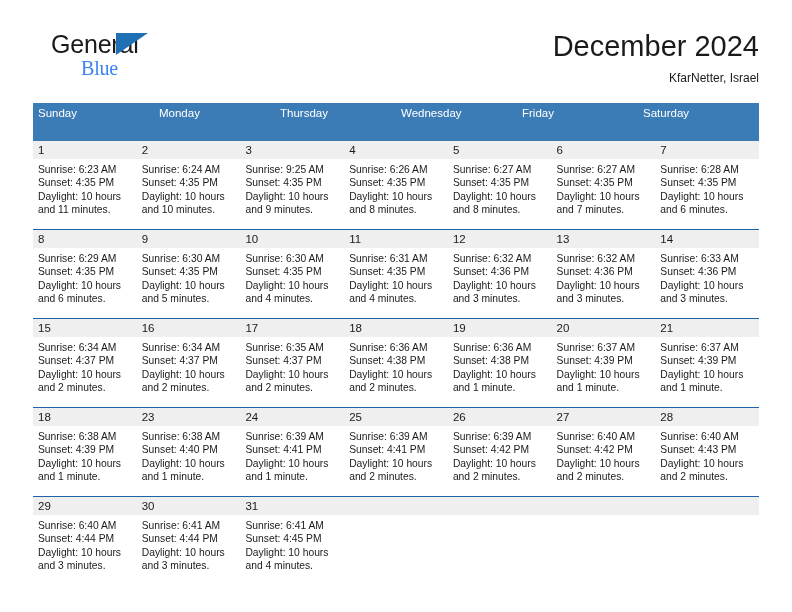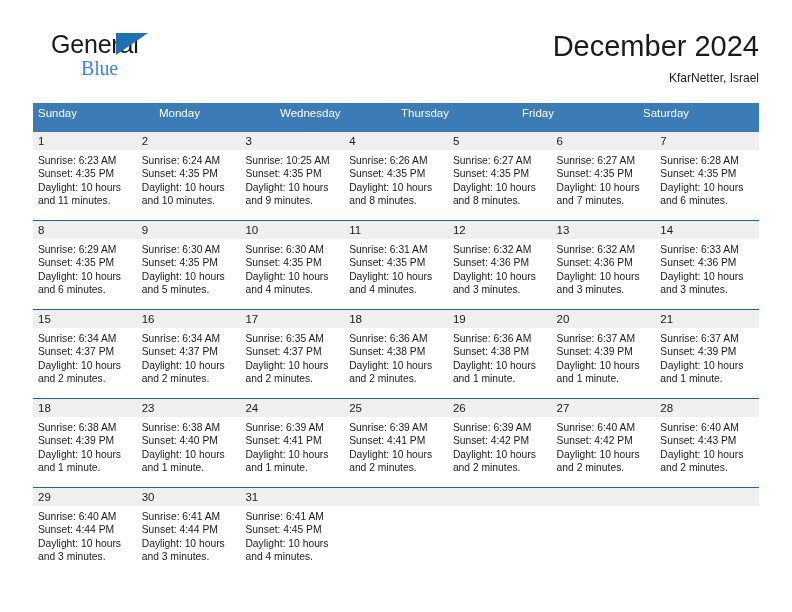--- a/index.html
+++ b/index.html
@@ -96,21 +96,21 @@
     width: 726px;
   }
 
   .weekday-row {
     display: flex;
     width: 100%;
     background: #3b7cb6;
   }
   .weekday-cell {
     flex: 1 1 0;
-    height: 29px;
+    height: 38px;
     line-height: 21px;
     padding-left: 5px;
     box-sizing: border-box;
     font-size: 11.5px;
     color: #ffffff;
     white-space: nowrap;
     overflow: hidden;
   }
 
   .week-row {
@@ -172,22 +172,22 @@
       <div class="cal-subtitle">KfarNetter, Israel</div>
     </div>
 
   </div>
 
   <div class="calendar">
 
     <div class="weekday-row">
       <div class="weekday-cell">Sunday</div>
       <div class="weekday-cell">Monday</div>
+      <div class="weekday-cell">Thursday</div>
       <div class="weekday-cell">Wednesday</div>
-      <div class="weekday-cell">Thursday</div>
       <div class="weekday-cell">Friday</div>
       <div class="weekday-cell">Saturday</div>
     </div>
 
     <div class="week-row first">
       <div class="day-cell">
         <div class="day-number">1</div>
         <div class="day-body">
           <div class="day-line">Sunrise: 6:23 AM</div>
           <div class="day-line">Sunset: 4:35 PM</div>
@@ -200,21 +200,21 @@
         <div class="day-body">
           <div class="day-line">Sunrise: 6:24 AM</div>
           <div class="day-line">Sunset: 4:35 PM</div>
           <div class="day-line">Daylight: 10 hours</div>
           <div class="day-line">and 10 minutes.</div>
         </div>
       </div>
       <div class="day-cell">
         <div class="day-number">3</div>
         <div class="day-body">
-          <div class="day-line">Sunrise: 10:25 AM</div>
+          <div class="day-line">Sunrise: 9:25 AM</div>
           <div class="day-line">Sunset: 4:35 PM</div>
           <div class="day-line">Daylight: 10 hours</div>
           <div class="day-line">and 9 minutes.</div>
         </div>
       </div>
       <div class="day-cell">
         <div class="day-number">4</div>
         <div class="day-body">
           <div class="day-line">Sunrise: 6:26 AM</div>
           <div class="day-line">Sunset: 4:35 PM</div>

